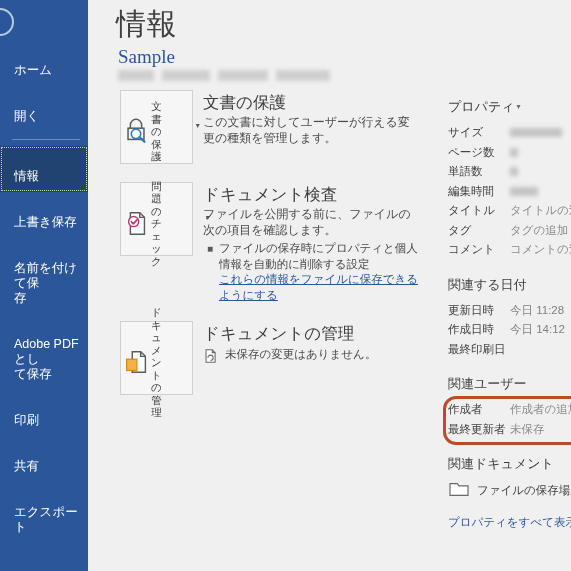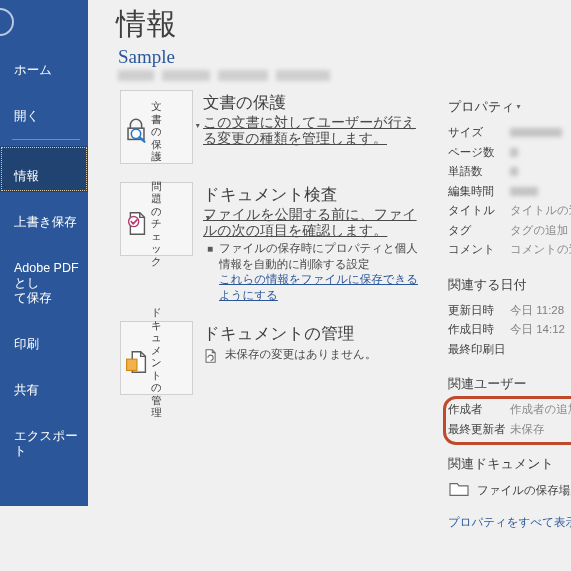--- a/index.html
+++ b/index.html
@@ -6,21 +6,21 @@
   body{
     width:571px;height:571px;overflow:hidden;
     background:#F0F0F0;
     font-family:"Liberation Sans","DejaVu Sans",sans-serif;
     -webkit-font-smoothing:antialiased;
   }
   .app{position:relative;width:571px;height:571px;overflow:hidden;background:#F0F0F0;}
 
   
   .sidebar{
-    position:absolute;left:0;top:0;width:88px;height:506px;
+    position:absolute;left:0;top:0;width:88px;height:571px;
     background:#2B579A;color:#ffffff;
   }
   .back-btn{
     position:absolute;left:-14px;top:8px;width:28px;height:28px;
     border:2px solid #cfdcef;border-radius:50%;
     box-sizing:border-box;opacity:.85;
   }
   .nav{position:absolute;left:0;top:40px;width:88px;}
   .nav-item{
     position:relative;
@@ -72,21 +72,21 @@
     justify-content:flex-start;padding-top:7px;box-sizing:border-box;
     cursor:pointer;
   }
   .card-btn .glyph{height:32px;display:flex;align-items:center;justify-content:center;}
   .card-btn .blabel{
     font-size:10.5px;line-height:12.5px;color:#3a3a3a;text-align:center;
     white-space:pre-line;margin-top:2px;
   }
   .card-body{margin-left:10px;padding-top:2px;flex:1 1 auto;}
   .card-title{font-size:16.5px;color:#3d3d3d;line-height:20px;margin-bottom:3px;}
-  .card-desc{font-size:14px;line-height:15.5px;color:#4a4a4a;text-decoration:underline;}
+  .card-desc{font-size:12px;line-height:15.5px;color:#4a4a4a;}
   .bullet-row{display:flex;margin-top:3px;}
   .bullet-mark{
     flex:0 0 16px;font-size:10px;color:#5a5a5a;line-height:15.5px;
     padding-left:4px;box-sizing:border-box;
   }
   .bullet-text{font-size:11.5px;line-height:15.5px;color:#4a4a4a;}
   .card-link{
     font-size:11.5px;line-height:15.5px;color:#2B579A;
     text-decoration:underline;display:inline-block;margin-left:16px;cursor:pointer;
   }
@@ -147,20 +147,24 @@
         <span>開く</span>
       </div>
 
       <div class="nav-divider"></div>
 
       <div class="nav-item selected">
         <span>情報</span>
       </div>
       <div class="nav-item">
         <span>上書き保存</span>
+      </div>
+      <div class="nav-item">
+        <span>名前を付けて保
+存</span>
       </div>
       <div class="nav-item">
         <span>Adobe PDF とし
 て保存</span>
       </div>
       <div class="nav-item">
         <span>印刷</span>
       </div>
       <div class="nav-item">
         <span>共有</span>

